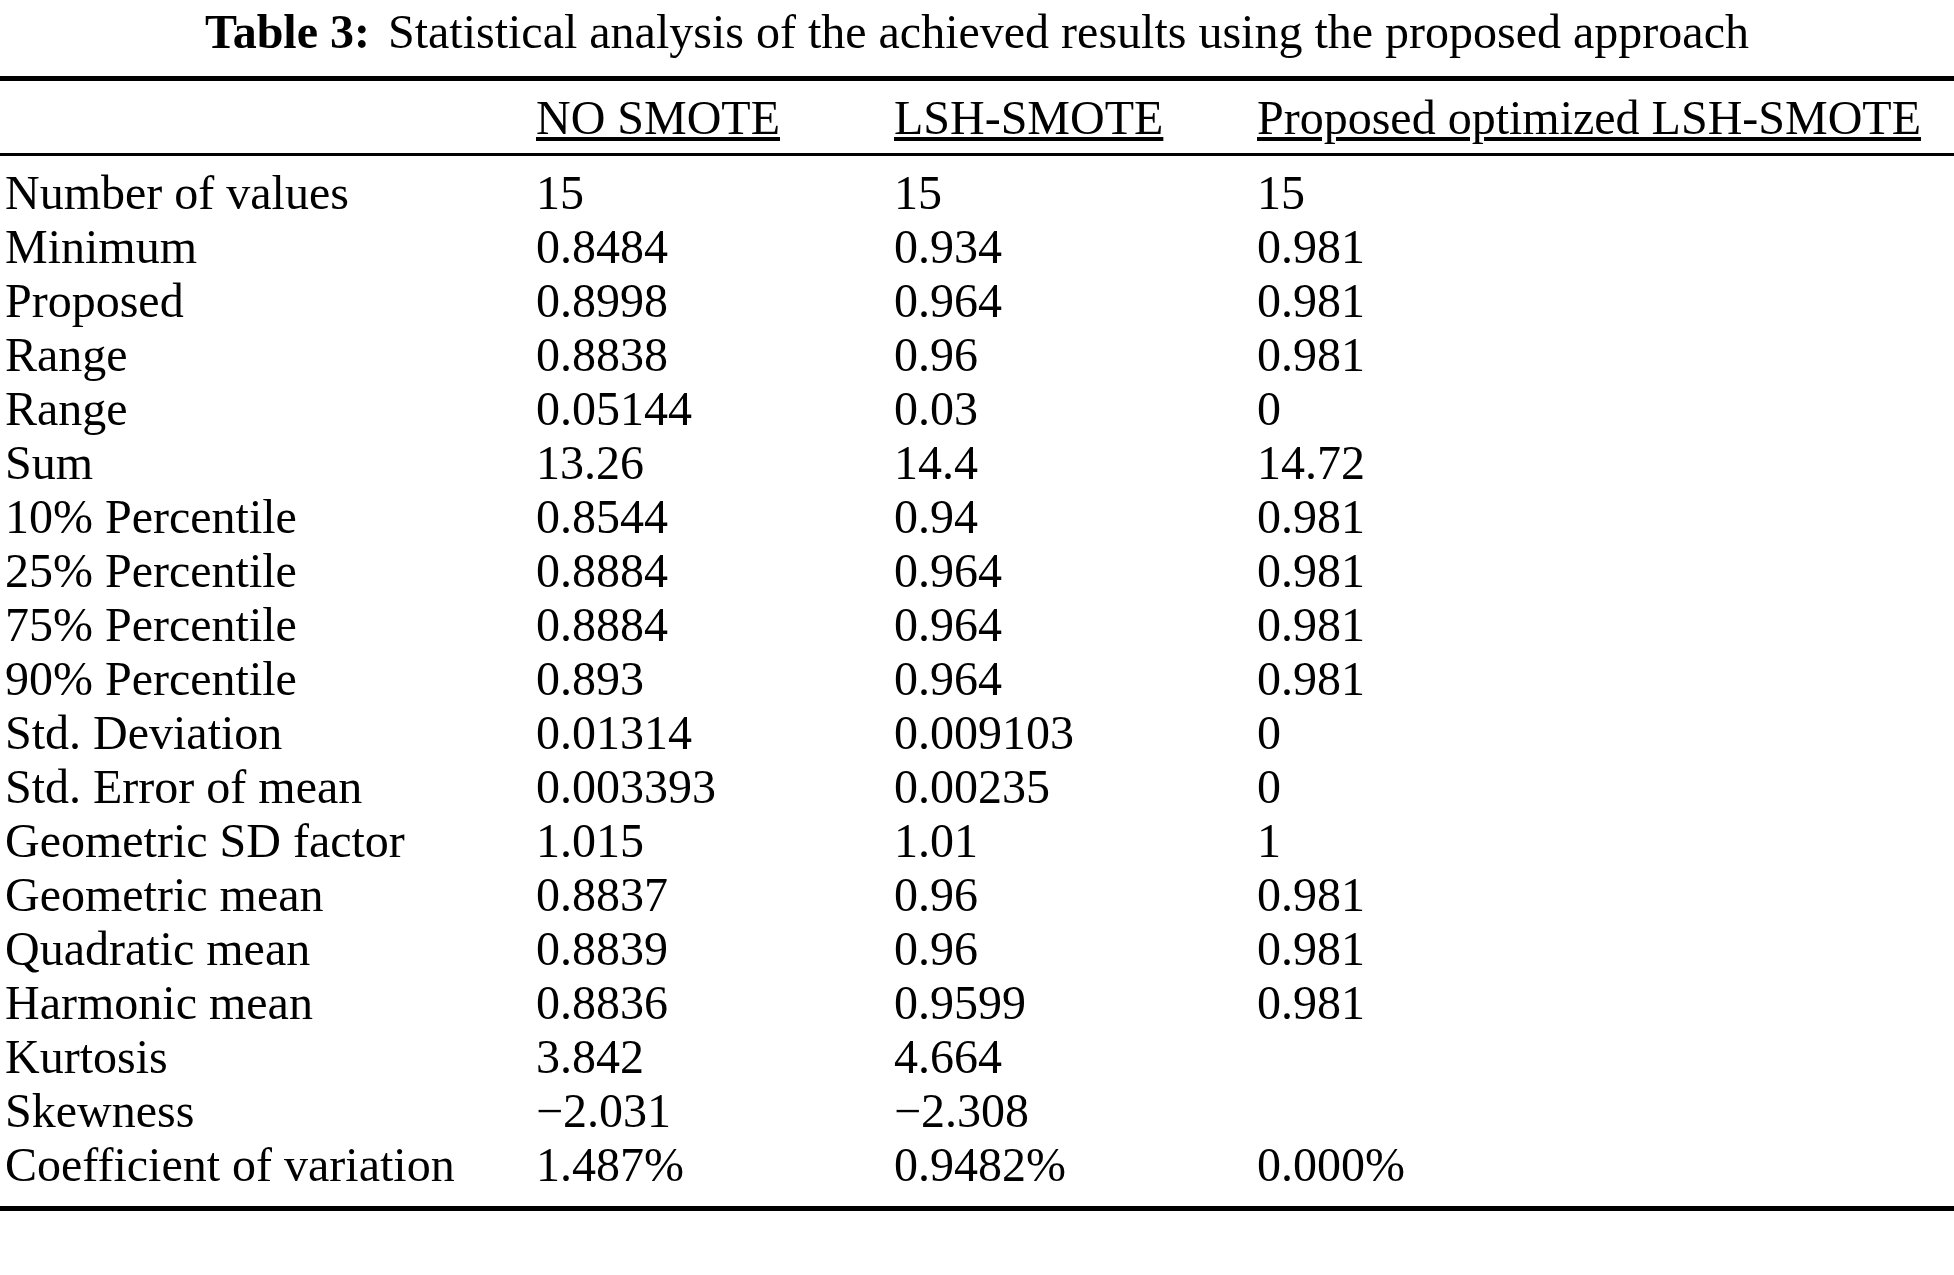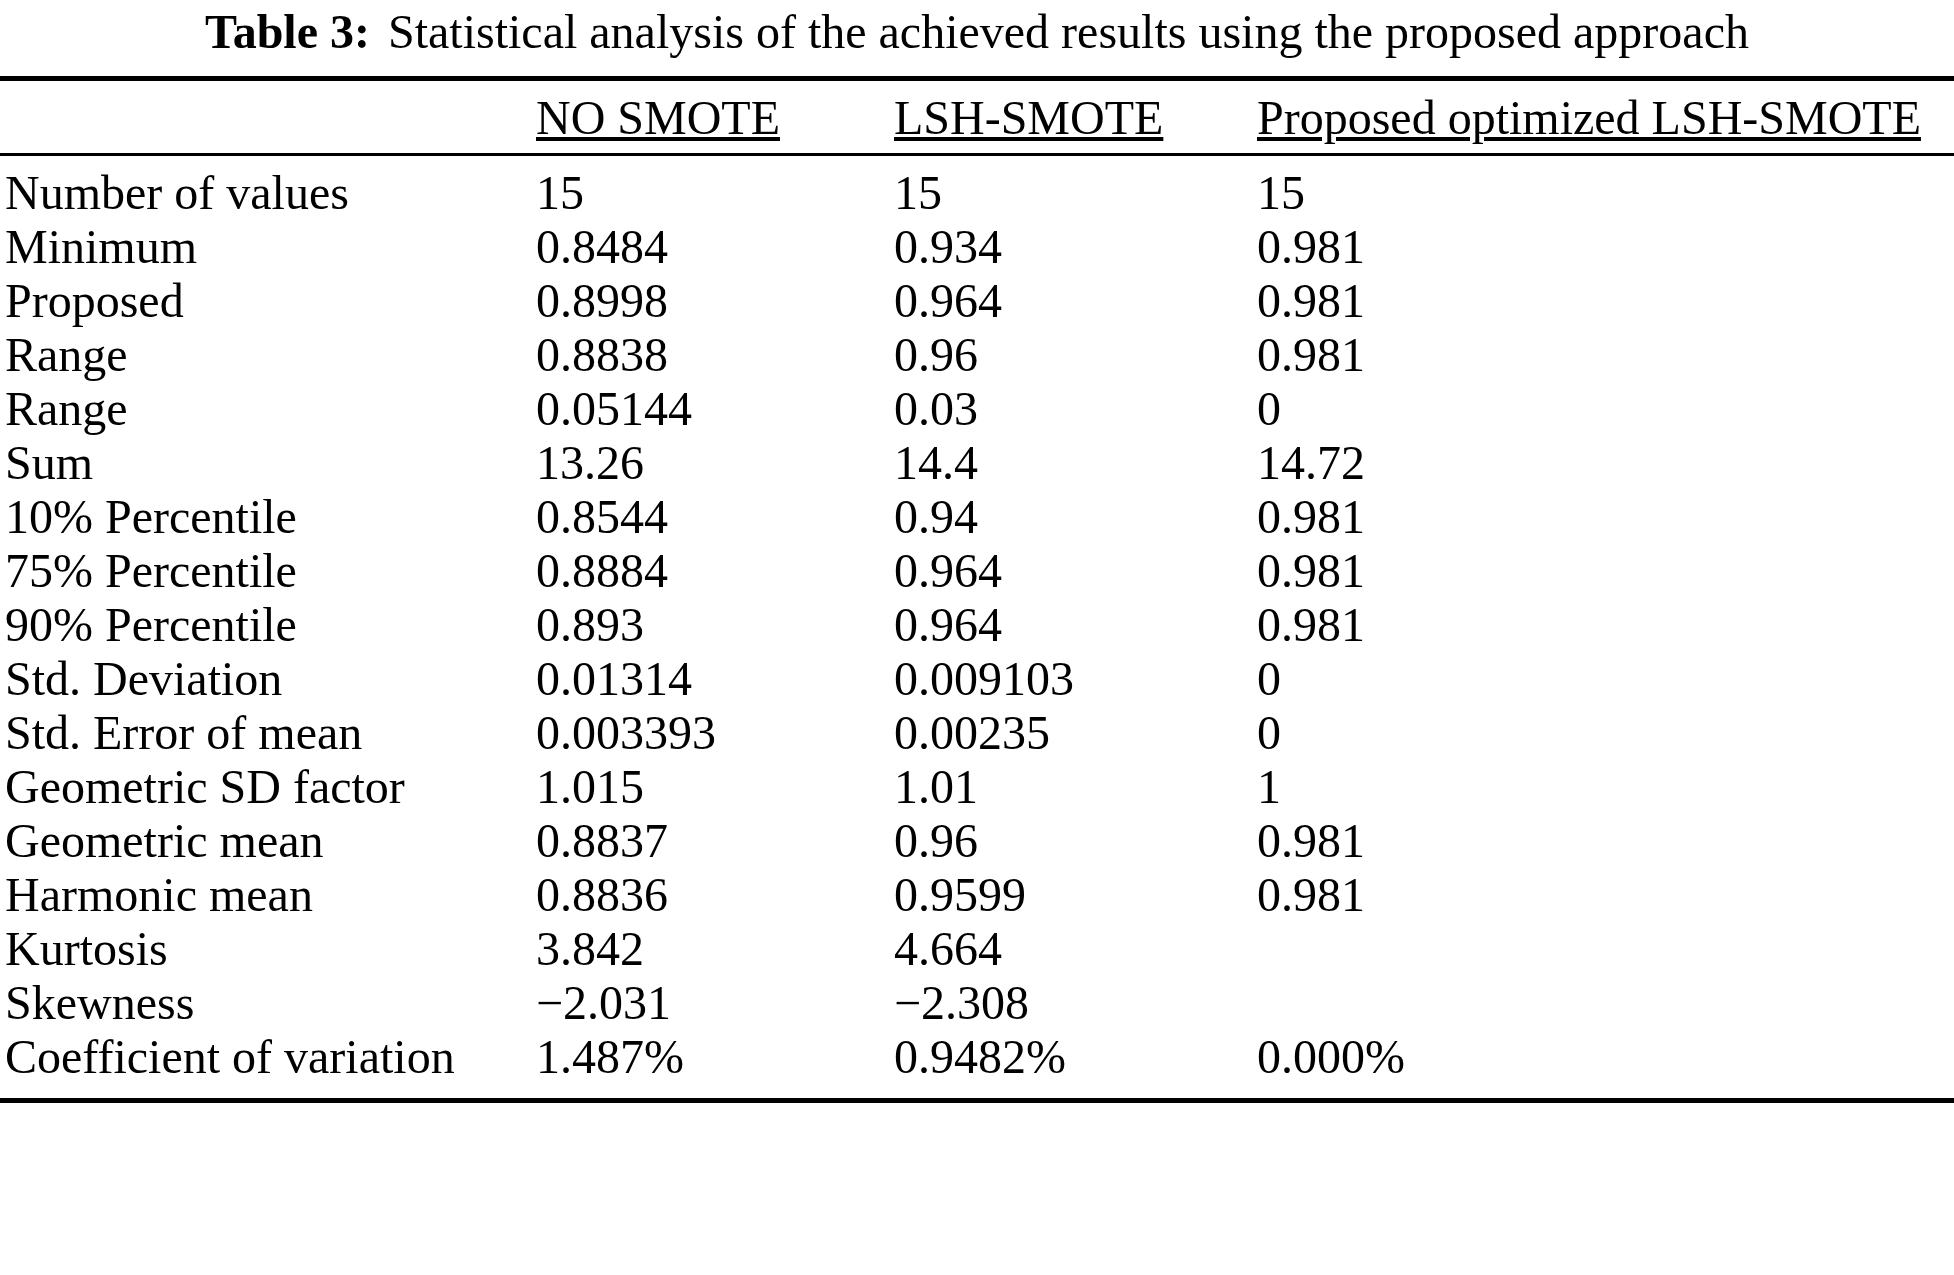--- a/index.html
+++ b/index.html
@@ -123,20 +123,26 @@
           <td>14.4</td>
           <td>14.72</td>
         </tr>
         <tr>
           <th scope="row">10% Percentile</th>
           <td>0.8544</td>
           <td>0.94</td>
           <td>0.981</td>
         </tr>
         <tr>
+          <th scope="row">25% Percentile</th>
+          <td>0.8884</td>
+          <td>0.964</td>
+          <td>0.981</td>
+        </tr>
+        <tr>
           <th scope="row">75% Percentile</th>
           <td>0.8884</td>
           <td>0.964</td>
           <td>0.981</td>
         </tr>
         <tr>
           <th scope="row">90% Percentile</th>
           <td>0.893</td>
           <td>0.964</td>
           <td>0.981</td>
@@ -159,20 +165,26 @@
           <td>1.01</td>
           <td>1</td>
         </tr>
         <tr>
           <th scope="row">Geometric mean</th>
           <td>0.8837</td>
           <td>0.96</td>
           <td>0.981</td>
         </tr>
         <tr>
+          <th scope="row">Quadratic mean</th>
+          <td>0.8839</td>
+          <td>0.96</td>
+          <td>0.981</td>
+        </tr>
+        <tr>
           <th scope="row">Harmonic mean</th>
           <td>0.8836</td>
           <td>0.9599</td>
           <td>0.981</td>
         </tr>
         <tr>
           <th scope="row">Kurtosis</th>
           <td>3.842</td>
           <td>4.664</td>
           <td></td>

